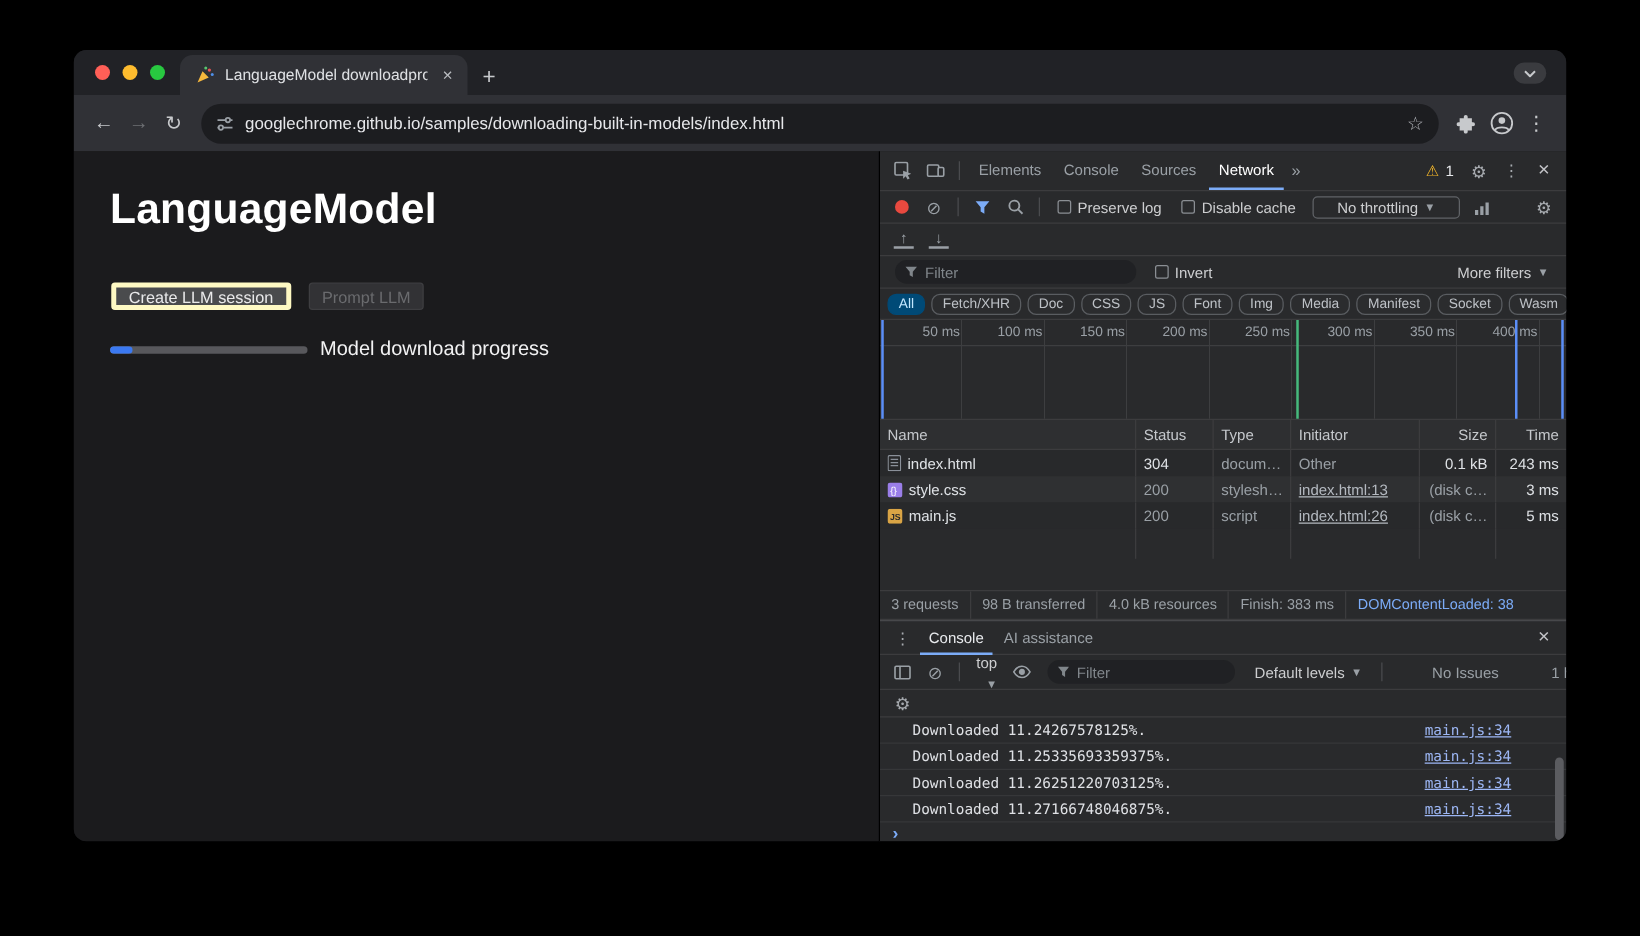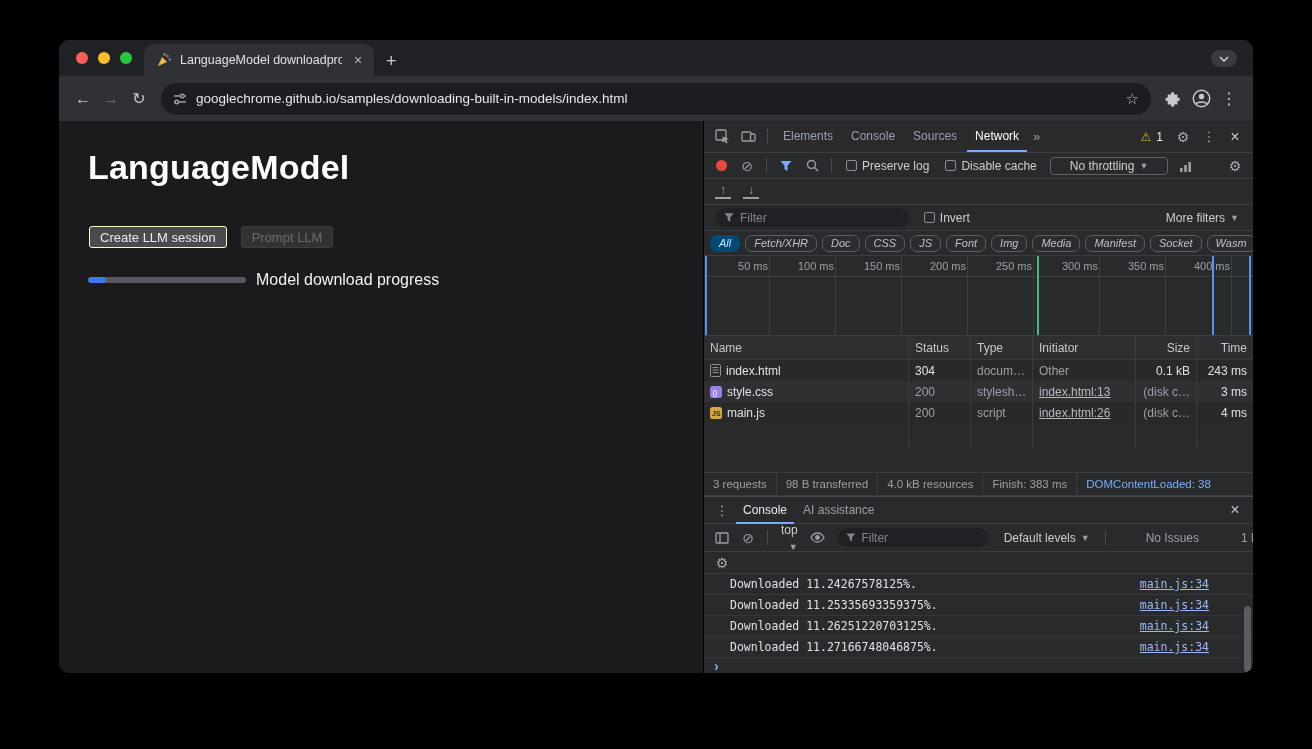--- a/index.html
+++ b/index.html
@@ -28,21 +28,21 @@
   .navbtn{width:28px;height:28px;display:flex;align-items:center;justify-content:center;color:#c7c9cc;font-size:16px;flex:none;}
   .navbtn.dim{color:#6e7074;}
   .urlpill{flex:1;height:32px;background:var(--pill);border-radius:16px;display:flex;align-items:center;gap:9px;padding:0 12px;margin:0 8px;min-width:0;}
   .url{flex:1;color:#e6e7ea;font-size:13.5px;white-space:nowrap;overflow:hidden;}
   .star{color:#b9bcc0;font-size:15px;}
   
   .main{flex:1;display:flex;min-height:0;}
   .page{width:644px;background:var(--page);color:#fff;flex:none;}
   .page h1{font-size:34px;font-weight:bold;margin:27px 0 0 29px;letter-spacing:.2px;}
   .btnrow{margin:39px 0 0 30px;display:flex;gap:14px;}
-  .btn{font-family:"Liberation Sans",sans-serif;font-size:13px;height:22px;padding:0 10px;border-radius:3px;background:#4a4b4d;color:#e9e9ea;border:1px solid #fef9c3;}
+  .btn{font-family:"Liberation Sans",sans-serif;font-size:13px;height:22px;padding:0 10px;border-radius:3px;background:#4a4b4d;color:#e9e9ea;border:4px solid #fef9c3;}
   .btn.disabled{background:#323235;color:#6a6b6e;border:1px solid #3e3e41;}
   .progressrow{margin:23px 0 0 29px;display:flex;align-items:center;gap:10px;}
   .progress{width:158px;height:6px;border-radius:3px;background:#58585c;overflow:hidden;}
   .progress .fill{height:100%;background:#3b79f1;border-radius:3px;}
   .plabel{font-size:16px;color:#f2f2f3;}
   
   .devtools{flex:1;background:var(--dt);border-left:1px solid #000;display:flex;flex-direction:column;font-size:12px;color:var(--txt);min-width:0;}
   .row{display:flex;align-items:center;flex:none;border-bottom:1px solid var(--border);padding:0 6px;gap:2px;}
   .vdiv{width:1px;height:15px;background:#4a4b4e;margin:0 5px;flex:none;}
   .spacer{flex:1;}
@@ -67,21 +67,21 @@
   .caret{color:var(--dim);font-size:9px;}
   .har-row{height:26px;}
   .hararrow{width:16px;height:15px;display:flex;align-items:flex-start;justify-content:center;border-bottom:2px solid #9aa0a6;color:#9aa0a6;font-size:12px;line-height:12px;margin:0 5px;}
   
   .filter-row{height:26px;}
   .filterbox{flex:1;height:19px;background:#202124;border-radius:10px;display:flex;align-items:center;gap:6px;padding:0 8px;margin:0 6px;max-width:356px;}
   .filterbox input{background:transparent;border:none;outline:none;color:#cdced0;font-size:12px;width:100%;font-family:"Liberation Sans",sans-serif;}
   .filterbox input::placeholder{color:#80868b;}
   .morefilters{color:#cdced0;white-space:nowrap;margin:0 8px;display:flex;gap:5px;align-items:center;}
   
-  .chips-row{height:25px;gap:5px;font-style:italic;}
+  .chips-row{height:25px;gap:5px;}
   .chip{font-size:11px;color:#bdc1c6;background:#2b2c2e;border:1px solid #5a5d61;border-radius:7px;padding:1.5px 8px;white-space:nowrap;}
   .chip.sel{background:var(--chipbg);color:var(--chiptxt);border-color:var(--chipbg);}
   
   .overview{height:80px;position:relative;border-bottom:1px solid var(--border);flex:none;background:
       repeating-linear-gradient(to right,transparent 0 65px,#3d3e40 65px 66px);}
   .tick{position:absolute;top:4px;width:60px;text-align:right;font-size:11px;color:var(--dim);}
   .rulerline{position:absolute;top:20px;left:0;right:0;height:1px;background:#3d3e40;}
   .marker{position:absolute;top:0;bottom:0;width:2px;}
   .marker.blue{background:#5b8ef7;} .marker.green{background:#46b97c;}
   
@@ -381,21 +381,21 @@
                 </svg>
             </span>
             <span>main.js</span>
           </span>
           <span class="cell dimtxt">200</span>
           <span class="cell dimtxt">script</span>
           <span class="cell">
               <span class="ilink">index.html:26</span>
             </span>
           <span class="cell r dimtxt">(disk c…</span>
-          <span class="cell r">4 ms</span>
+          <span class="cell r">5 ms</span>
         </div>
         <div class="net-filler"></div>
       </div>
 
       <div class="row net-summary" style="gap:0;padding:0;margin-top:25px;">
         <span class="sumitem">3 requests</span>
         <span class="sumitem">98 B transferred</span>
         <span class="sumitem">4.0 kB resources</span>
         <span class="sumitem">Finish: 383 ms</span>
         <span class="sumitem blue">DOMContentLoaded: 38</span>

